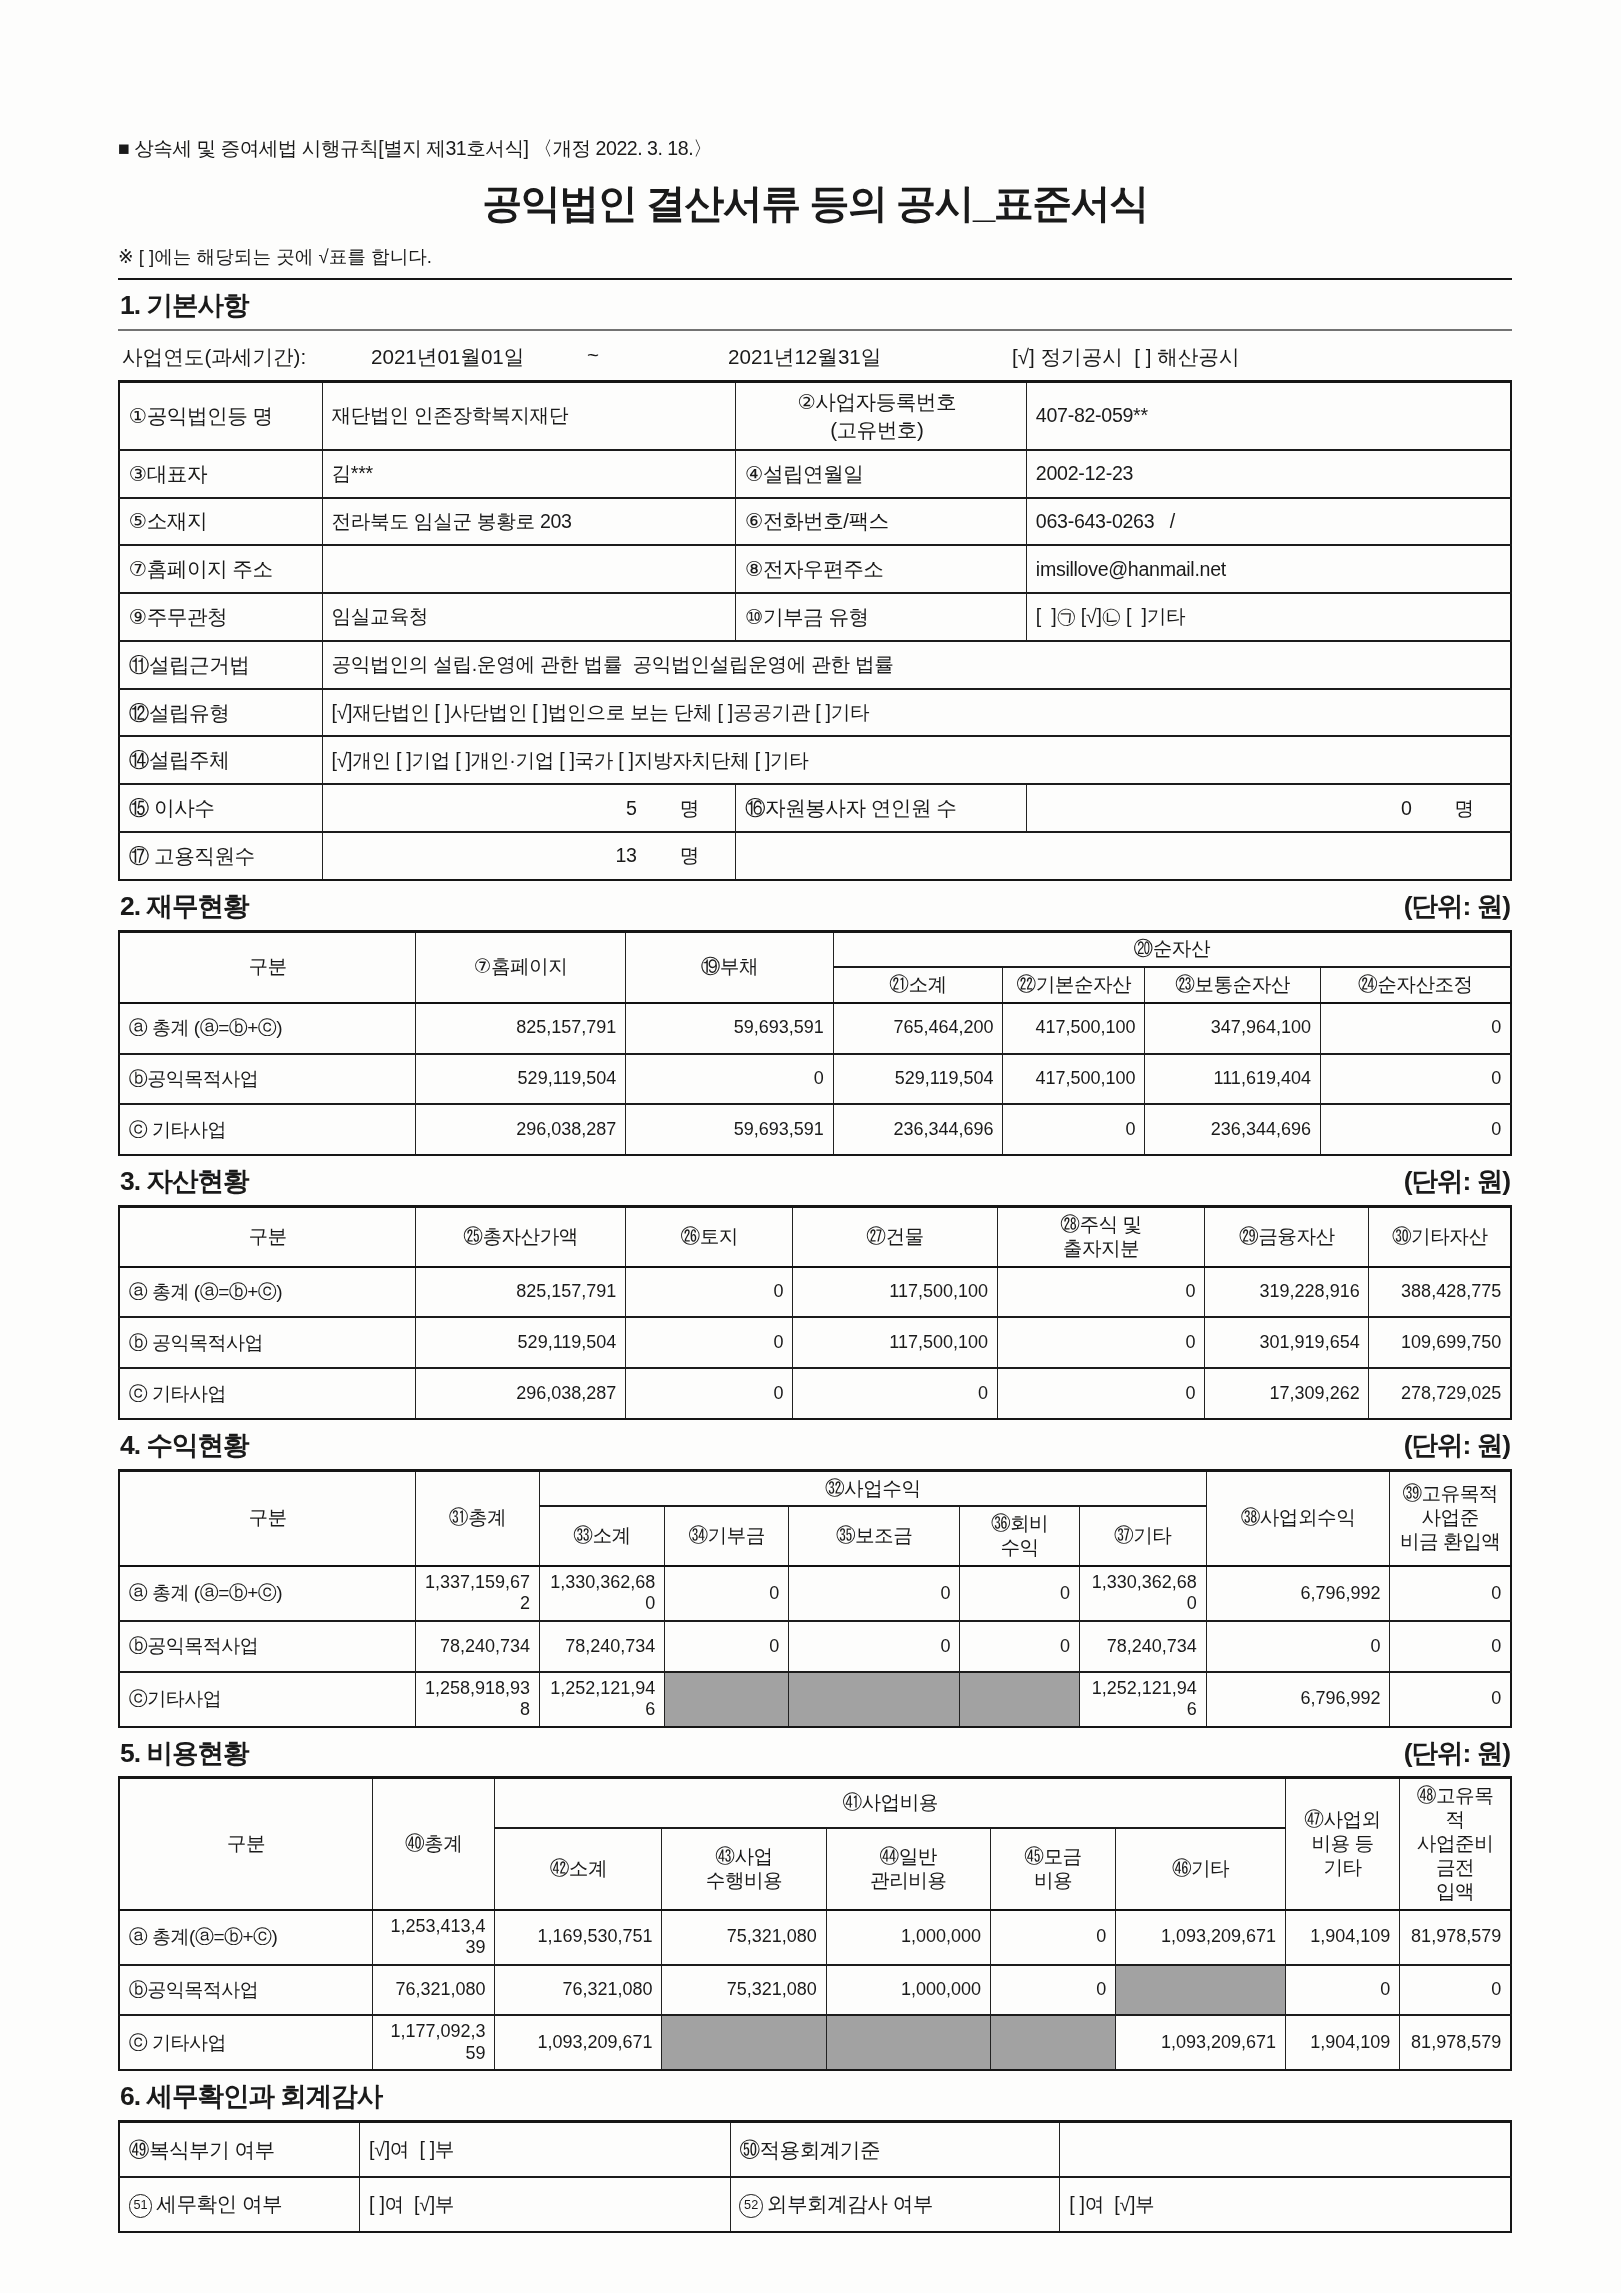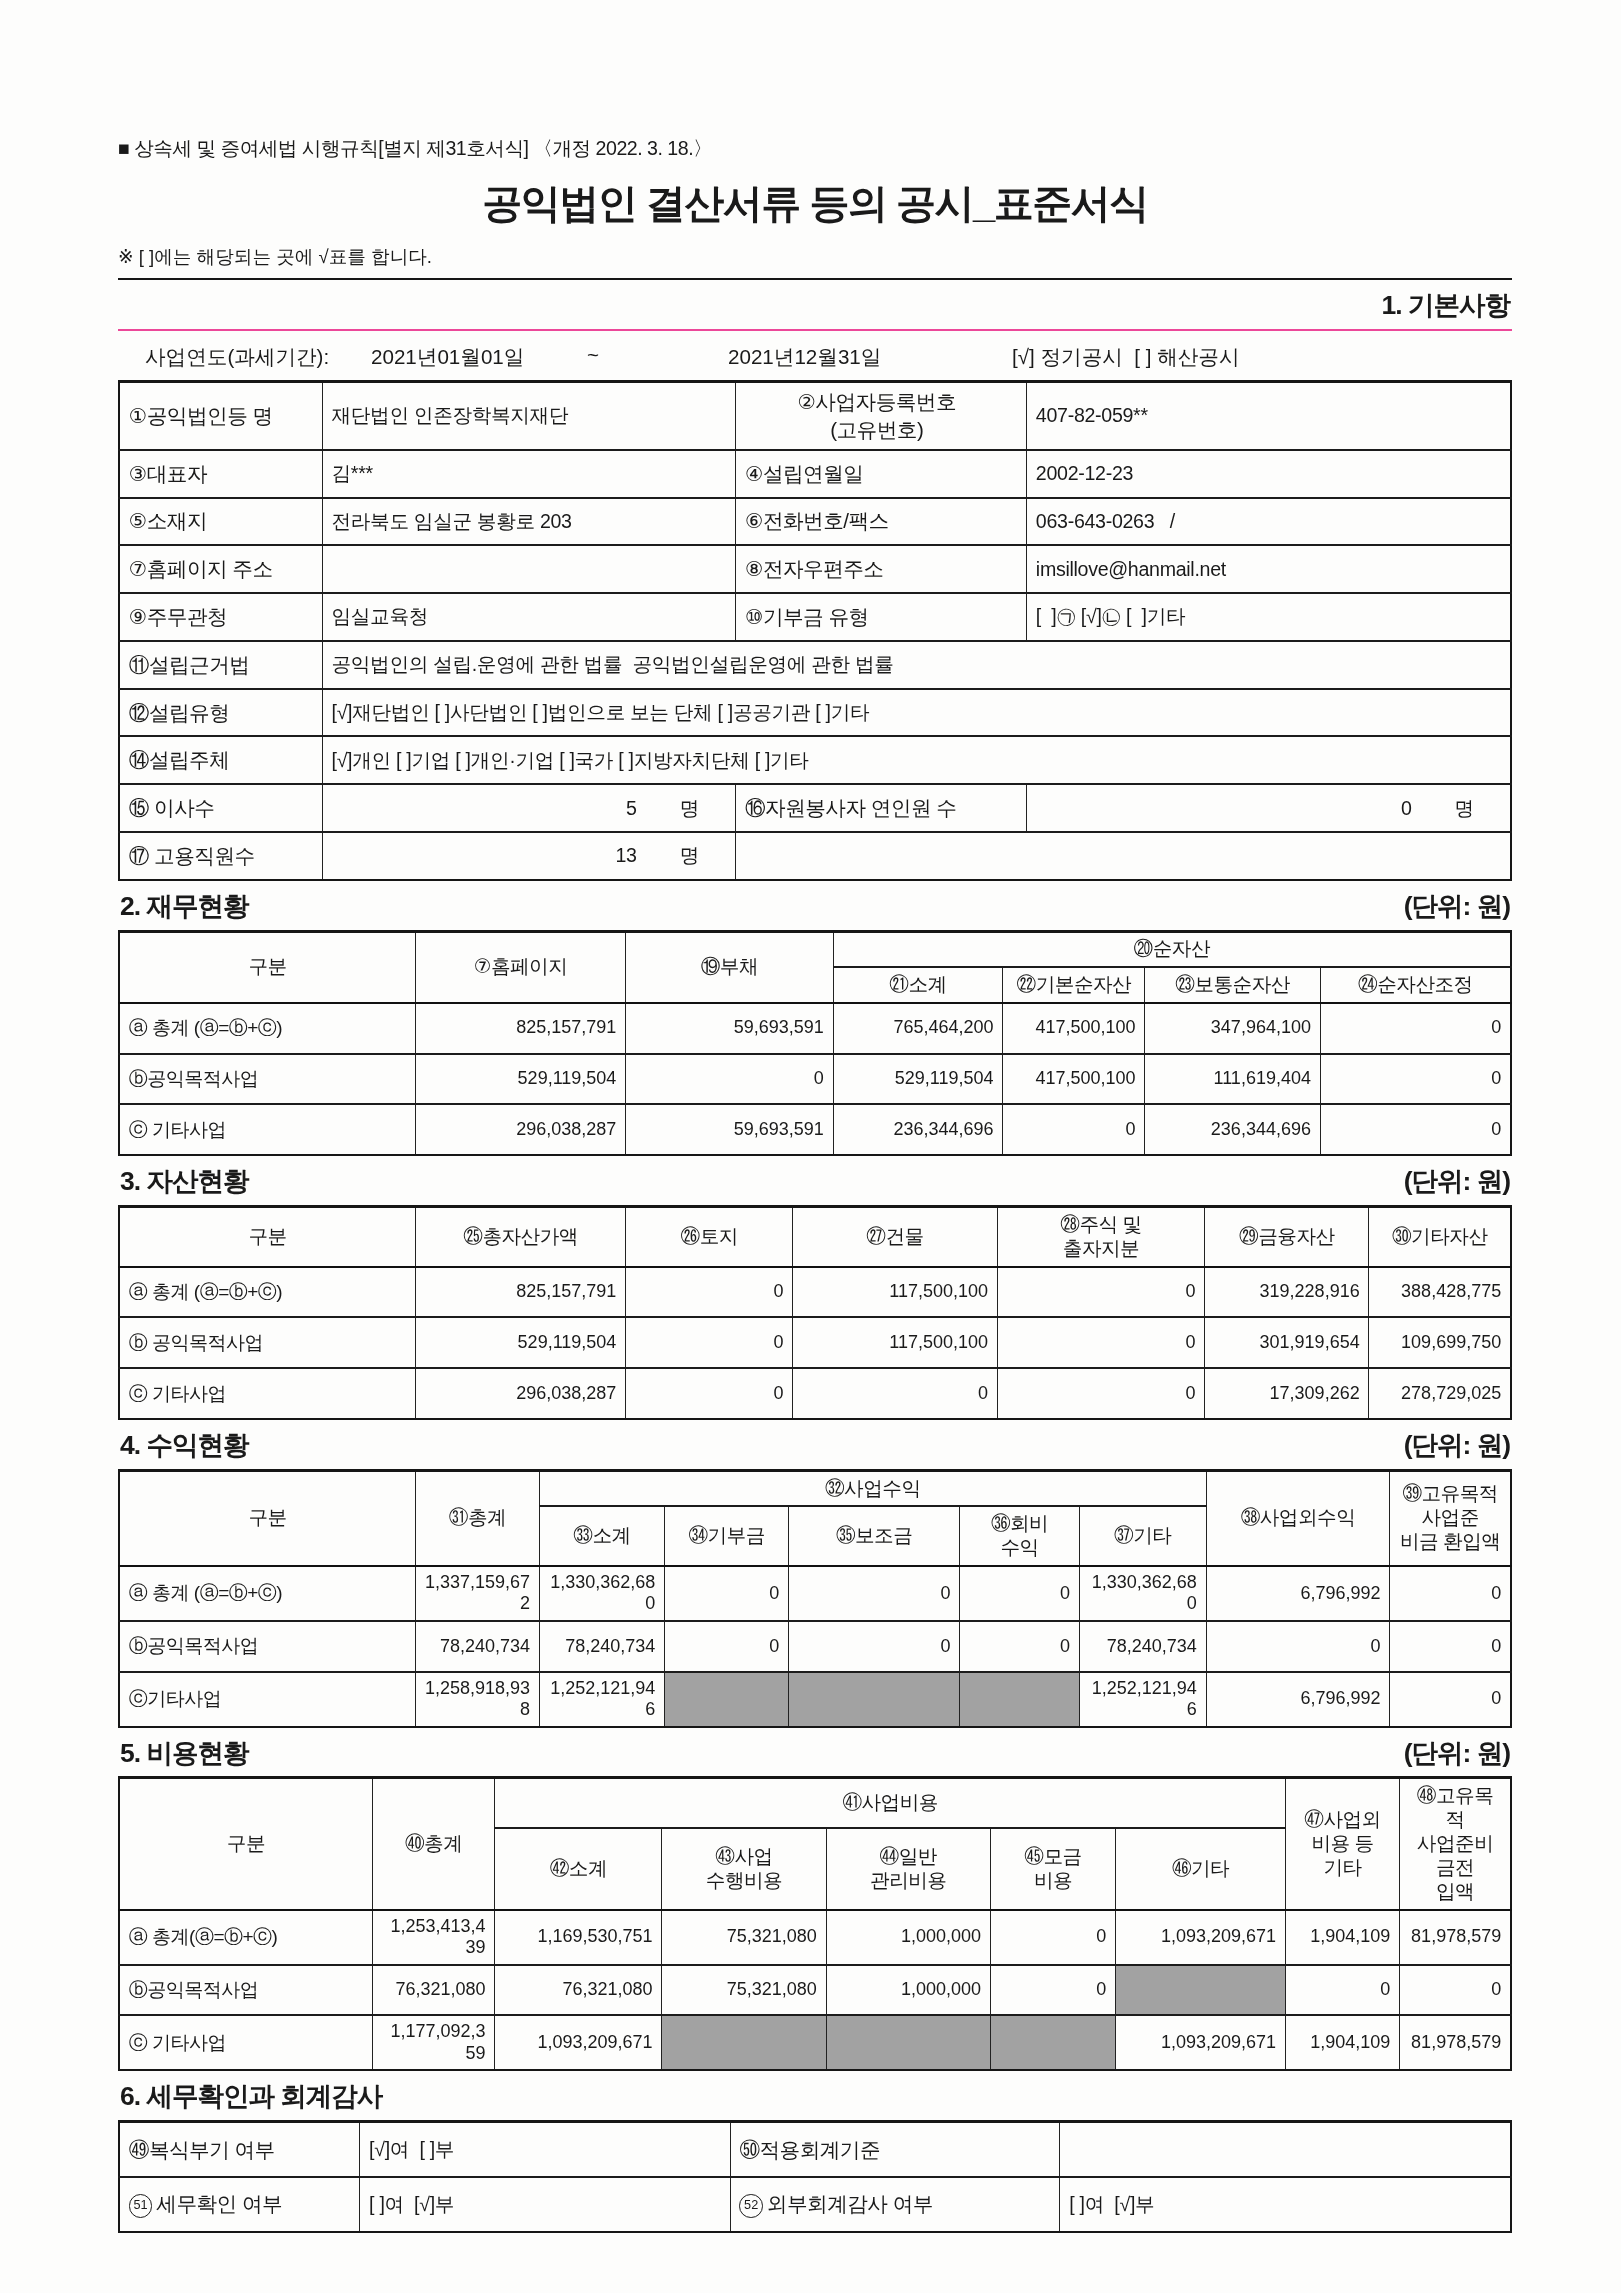--- a/index.html
+++ b/index.html
@@ -6,24 +6,24 @@
   body{width:1621px;height:2294px;background:#fdfdfc;position:relative;
        font-family:"Liberation Sans","DejaVu Sans",sans-serif;color:#1a1a1a;
        -webkit-font-smoothing:antialiased;}
   .content{position:absolute;left:118px;top:135px;width:1394px;}
   .regline{font-size:19.6px;letter-spacing:-0.5px;}
   .title{font-size:40px;font-weight:800;text-align:center;letter-spacing:-1.5px;margin:13.7px 0 9.8px;}
   .noterow{display:flex;justify-content:space-between;align-items:flex-end;font-size:18.6px;}
   .note2{font-size:18.6px;margin-top:13.7px;padding-bottom:7.8px;border-bottom:2.5px solid #161616;}
   .secheadrow{display:flex;justify-content:space-between;align-items:flex-end;
               font-size:26.5px;font-weight:700;letter-spacing:-1px;padding:6.9px 2px 5.9px;}
-  .h1line{border-bottom:2px solid #ec4899;justify-content:flex-end;}
+  .h1line{border-bottom:2px solid #737373;}
   .bizyear{position:relative;height:49px;font-size:20.6px;}
   .bizyear span{position:absolute;top:11.8px;white-space:pre;}
-  .by-label{left:27px;}
+  .by-label{left:4px;}
   .by-start{left:253px;}
   .by-tilde{left:469px;}
   .by-end{left:610px;}
   .by-disc{left:875px;margin-left:19px;}
   table.ftable{width:100%;border-collapse:collapse;table-layout:fixed;
                border:2.5px solid #161616;border-top:3.5px solid #161616;}
   table.ftable th,table.ftable td{border:1.6px solid #222;padding:4.9px 8.8px;overflow:hidden;}
   table.ftable tr{border-top:2.1px solid #1c1c1c;}
   thead tr.hsep{border-bottom:2.5px solid #111;}
   th{font-weight:500;text-align:center;font-size:19.6px;letter-spacing:-0.5px;line-height:1.22;}

